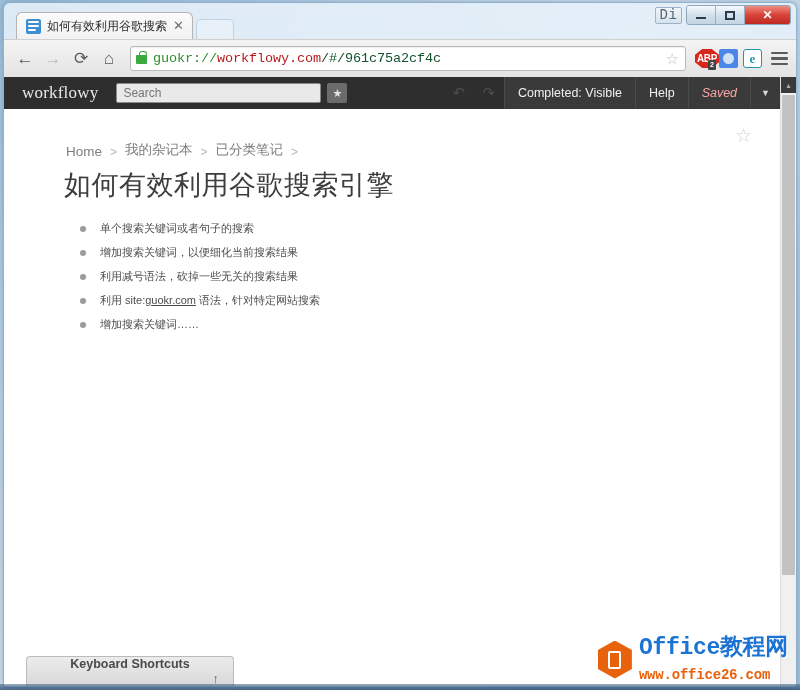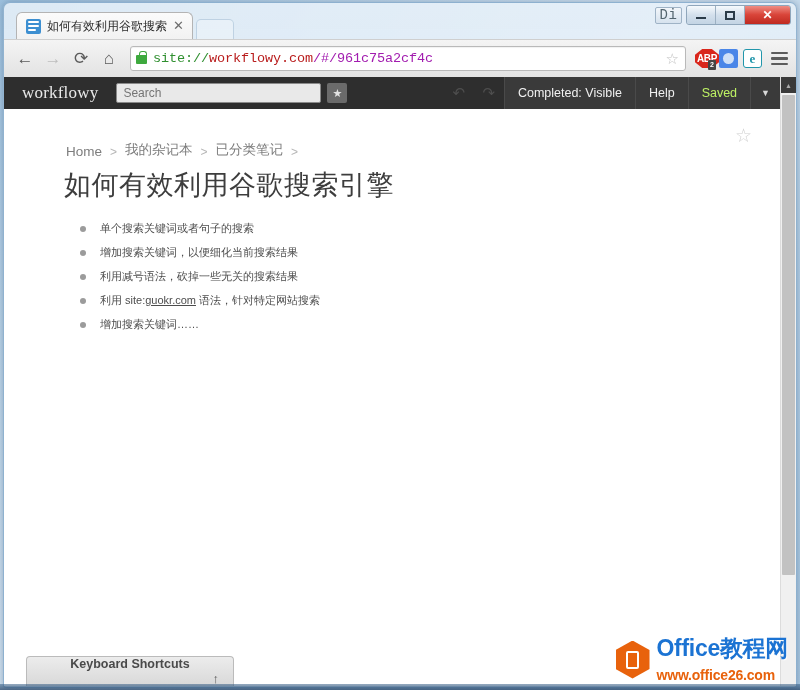--- a/index.html
+++ b/index.html
@@ -203,21 +203,21 @@
 
   .url-text {
     font-family: "Liberation Mono", monospace;
     font-size: 13.5px;
     white-space: nowrap;
     overflow: hidden;
     letter-spacing: -0.1px;
   }
   .url-scheme { color: #2f8f2f; }
   .url-host { color: #b91c1c; }
-  .url-path { color: #a21caf; }
+  .url-path { color: #14532d; }
 
   .star-outline {
     color: #c2c2c2;
     font-size: 15px;
     margin-left: auto;
     padding-left: 6px;
     flex: none;
   }
 
   #ext-area {
@@ -355,21 +355,21 @@
   .wf-item {
     display: flex; align-items: center;
     padding: 0 13px;
     font-size: 12.5px;
     border-left: 1px solid #4a4a4a;
     background: #3a3a3a;
     color: #f0f0f0;
     cursor: pointer;
     white-space: nowrap;
   }
-  .wf-item.muted { color: #bef264; }
+  .wf-item.muted { color: #fca5a5; font-style: italic; }
   .wf-item.caret { padding: 0 10px; font-size: 9px; color: #d8d8d8; }
 
   
   #content-area {
     position: relative;
     height: 577px;
     background: #fff;
   }
 
   #page-star {
@@ -495,21 +495,21 @@
     background: #e8620c;
     clip-path: polygon(50% 0, 100% 25%, 100% 75%, 50% 100%, 0 75%, 0 25%);
     display: flex; align-items: center; justify-content: center;
   }
   #wm-logo span {
     display: block;
     width: 13px; height: 18px;
     border: 2.5px solid #fff;
     border-radius: 2px;
   }
-  #wm-text { line-height: 1; }
+  #wm-text { line-height: 1; font-family: Liberation Mono, monospace; }
   #wm-main {
     font-size: 23px;
     font-weight: bold;
     color: #1b73d3;
     letter-spacing: -.3px;
     text-shadow: 1px 1px 0 rgba(255,255,255,.8);
   }
   #wm-sub {
     font-size: 14px;
     font-weight: bold;
@@ -563,21 +563,21 @@
     </div>
 
     <div id="nav-bar">
       <div class="nav-btn">←</div>
       <div class="nav-btn disabled">→</div>
       <div class="nav-btn">⟳</div>
       <div class="nav-btn">⌂</div>
 
       <div id="omnibox">
         <span class="lock-icon"></span>
-        <span class="url-text"><span class="url-scheme">site://</span><span class="url-host">workflowy.com</span><span class="url-path">/#/961c75a2cf4c</span></span>
+        <span class="url-text"><span class="url-scheme">guokr://</span><span class="url-host">workflowy.com</span><span class="url-path">/#/961c75a2cf4c</span></span>
         <span class="star-outline">☆</span>
       </div>
 
       <div id="ext-area">
         <div class="ext-abp">
           <div class="oct">ABP</div>
           <div class="badge">2</div>
         </div>
         <div class="ext-blue">
             <span></span>

